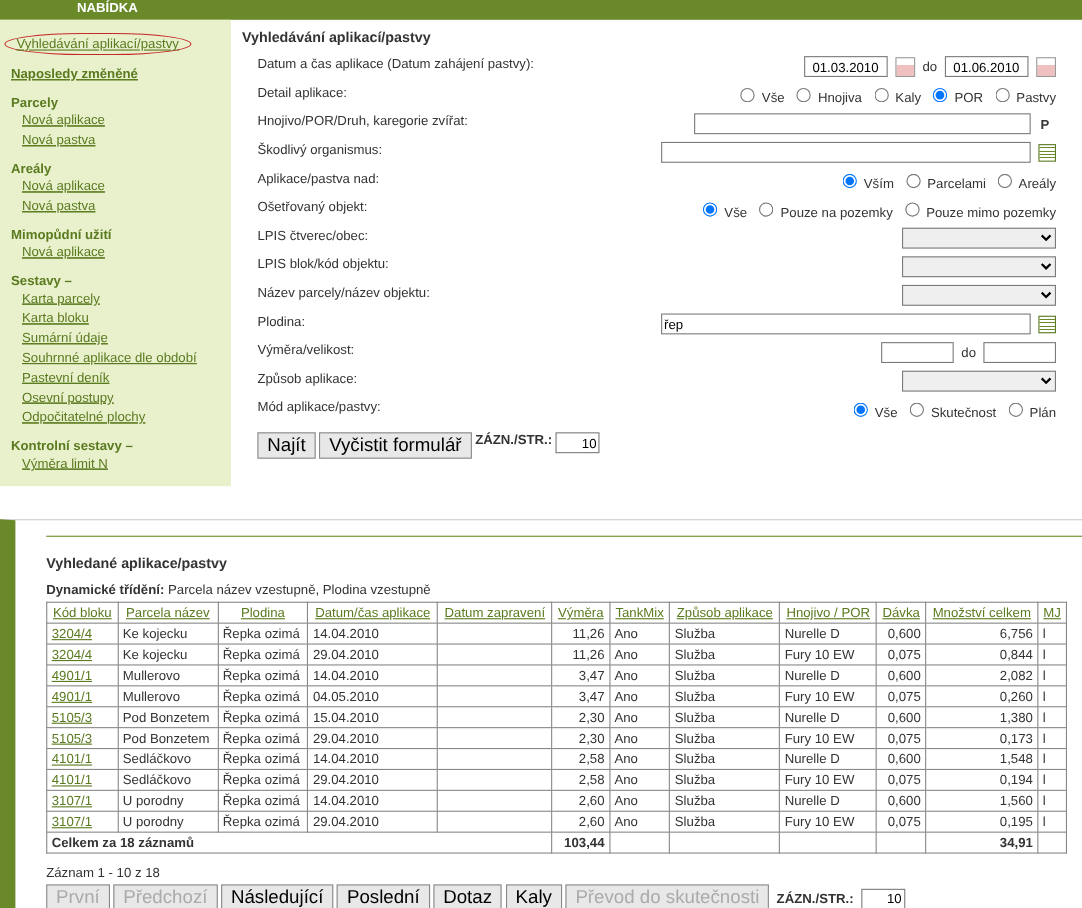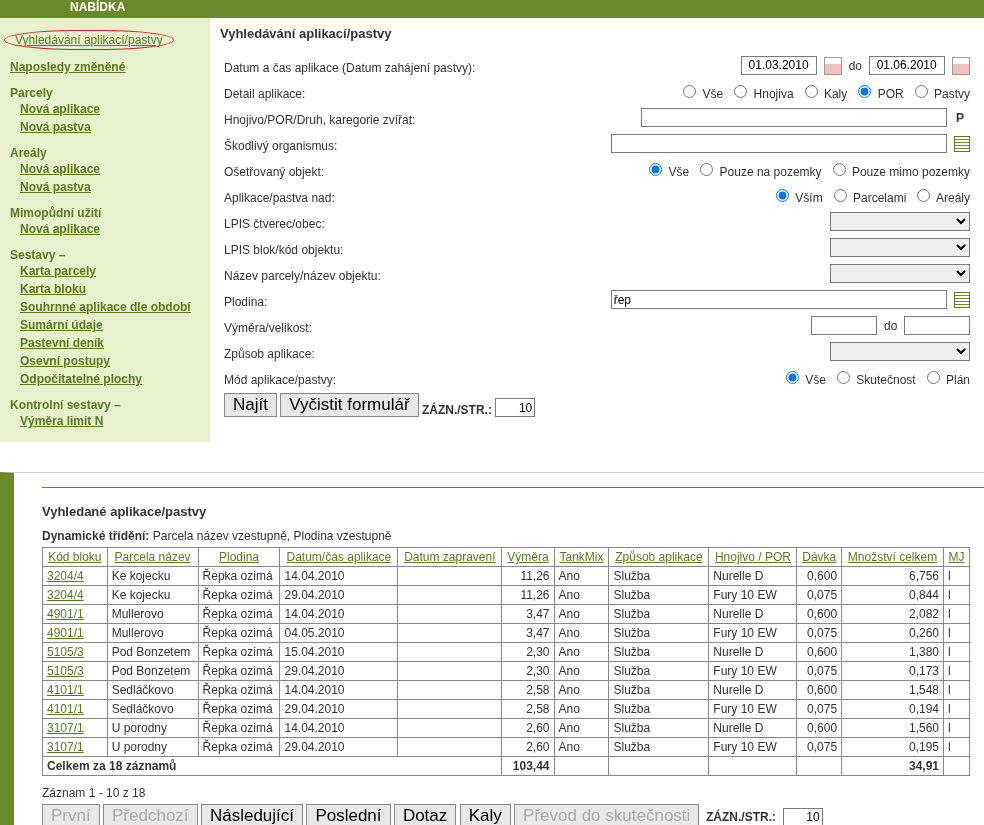--- a/index.html
+++ b/index.html
@@ -2,25 +2,25 @@
 <html><head>
 <meta charset="utf-8">
 <style>
 html,body{margin:0;padding:0;font-family:Arial,Helvetica,sans-serif;font-size:12px;color:#333;background:#fff}
 a{color:#5a7a1f;text-decoration:underline;cursor:pointer}
 .top-bar{background:#6a8a2a;color:#ffffff;padding:0 0 4px 70px;font-weight:bold;font-size:12px}
 .layout{display:flex}
 .sidebar{width:210px;background:#e8f0cc;padding:8px 10px 12px 10px;box-sizing:border-box}
 .circled{border:1px solid #c62828;border-radius:50%/60%;padding:2px 10px;display:inline-block;margin-left:-6px}
 .side-item{color:#5a7a1f;font-weight:bold;text-decoration:underline;padding:2px 0}
-.side-sub{padding-left:10px;font-weight:bold}
+.side-sub{padding-left:10px;font-weight:normal}
 .side-head{color:#5a7a1f;font-weight:bold;padding-top:10px}
 .main{flex:1;padding:6px 10px 10px 10px}
 h2{font-size:13px;font-weight:bold;color:#333;margin:2px 0 10px 0}
-.form-row{display:flex;align-items:flex-end;min-height:24px;margin:2px 4px}
+.form-row{display:flex;align-items:flex-start;min-height:24px;margin:2px 14px}
 .form-label{width:320px;color:#333}
 .form-ctrl{flex:1;text-align:right}
 input[type=text]{border:1px solid #7a7a7a;font-size:12px;height:17px;padding:0 2px;box-sizing:content-box}
 select{border:1px solid #7a7a7a;font-size:12px;height:19px}
 .date-in{width:70px;border:1px solid #1a4aa0;text-align:center}
 .cal{display:inline-block;width:16px;height:16px;vertical-align:middle;border:1px solid #999;background:linear-gradient(#fff 40%,#f0c0c0 40%);position:relative;margin-left:4px}
 .radio-grp label{margin-left:6px}
 .list-ico{display:inline-block;width:14px;height:14px;border:1px solid #5a7a1f;vertical-align:middle;margin-left:4px;background:repeating-linear-gradient(#fff,#fff 2px,#6a8a2a 2px,#6a8a2a 3px)}
 button,.btn{font-size:17px;padding:1px 8px;border:1px solid #888;background:#e8e8e8;cursor:pointer}
 .btn-dis{color:#aaa}
@@ -53,22 +53,22 @@
     <div class="side-sub side-item"><a>Nová aplikace</a></div>
     <div class="side-sub side-item"><a>Nová pastva</a></div>
 
     <div class="side-head">Mimopůdní užití</div>
     <div class="side-sub side-item"><a>Nová aplikace</a></div>
 
     <div class="side-head">Sestavy –</div>
     <div id="sestavy-list">
         <div class="side-sub side-item"><a>Karta parcely</a></div>
         <div class="side-sub side-item"><a>Karta bloku</a></div>
+        <div class="side-sub side-item"><a>Sumární údaje</a></div>
         <div class="side-sub side-item"><a>Souhrnné aplikace dle období</a></div>
-        <div class="side-sub side-item"><a>Sumární údaje</a></div>
         <div class="side-sub side-item"><a>Pastevní deník</a></div>
         <div class="side-sub side-item"><a>Osevní postupy</a></div>
         <div class="side-sub side-item"><a>Odpočitatelné plochy</a></div>
       </div>
 
     <div class="side-head">Kontrolní sestavy –</div>
     <div id="kontrol-list">
         <div class="side-sub side-item"><a>Výměra limit N</a></div>
       </div>
   </div>
@@ -102,27 +102,27 @@
 
     <div class="form-row">
       <div class="form-label">Škodlivý organismus:</div>
       <div class="form-ctrl">
         <input type="text" style="width: 330px;" value="">
         <span class="list-ico"></span>
       </div>
     </div>
 
     <div class="form-row">
+      <div class="form-label">Aplikace/pastva nad:</div>
+      <div class="form-ctrl radio-grp" id="nad-radios"><label><input type="radio" name="nad" checked="" style=""> Vším</label><label><input type="radio" name="nad" style=""> Parcelami</label><label><input type="radio" name="nad" style=""> Areály</label></div>
+    </div>
+
+    <div class="form-row">
       <div class="form-label">Ošetřovaný objekt:</div>
       <div class="form-ctrl radio-grp" id="oset-radios"><label><input type="radio" name="oset" checked="" style=""> Vše</label><label><input type="radio" name="oset" style=""> Pouze na pozemky</label><label><input type="radio" name="oset" style=""> Pouze mimo pozemky</label></div>
-    </div>
-
-    <div class="form-row">
-      <div class="form-label">Aplikace/pastva nad:</div>
-      <div class="form-ctrl radio-grp" id="nad-radios"><label><input type="radio" name="nad" checked="" style=""> Vším</label><label><input type="radio" name="nad" style=""> Parcelami</label><label><input type="radio" name="nad" style=""> Areály</label></div>
     </div>
 
     <div class="form-row">
       <div class="form-label">LPIS čtverec/obec:</div>
       <div class="form-ctrl"><select style="width:140px"><option></option></select></div>
     </div>
     <div class="form-row">
       <div class="form-label">LPIS blok/kód objektu:</div>
       <div class="form-ctrl"><select style="width:140px"><option></option></select></div>
     </div>

